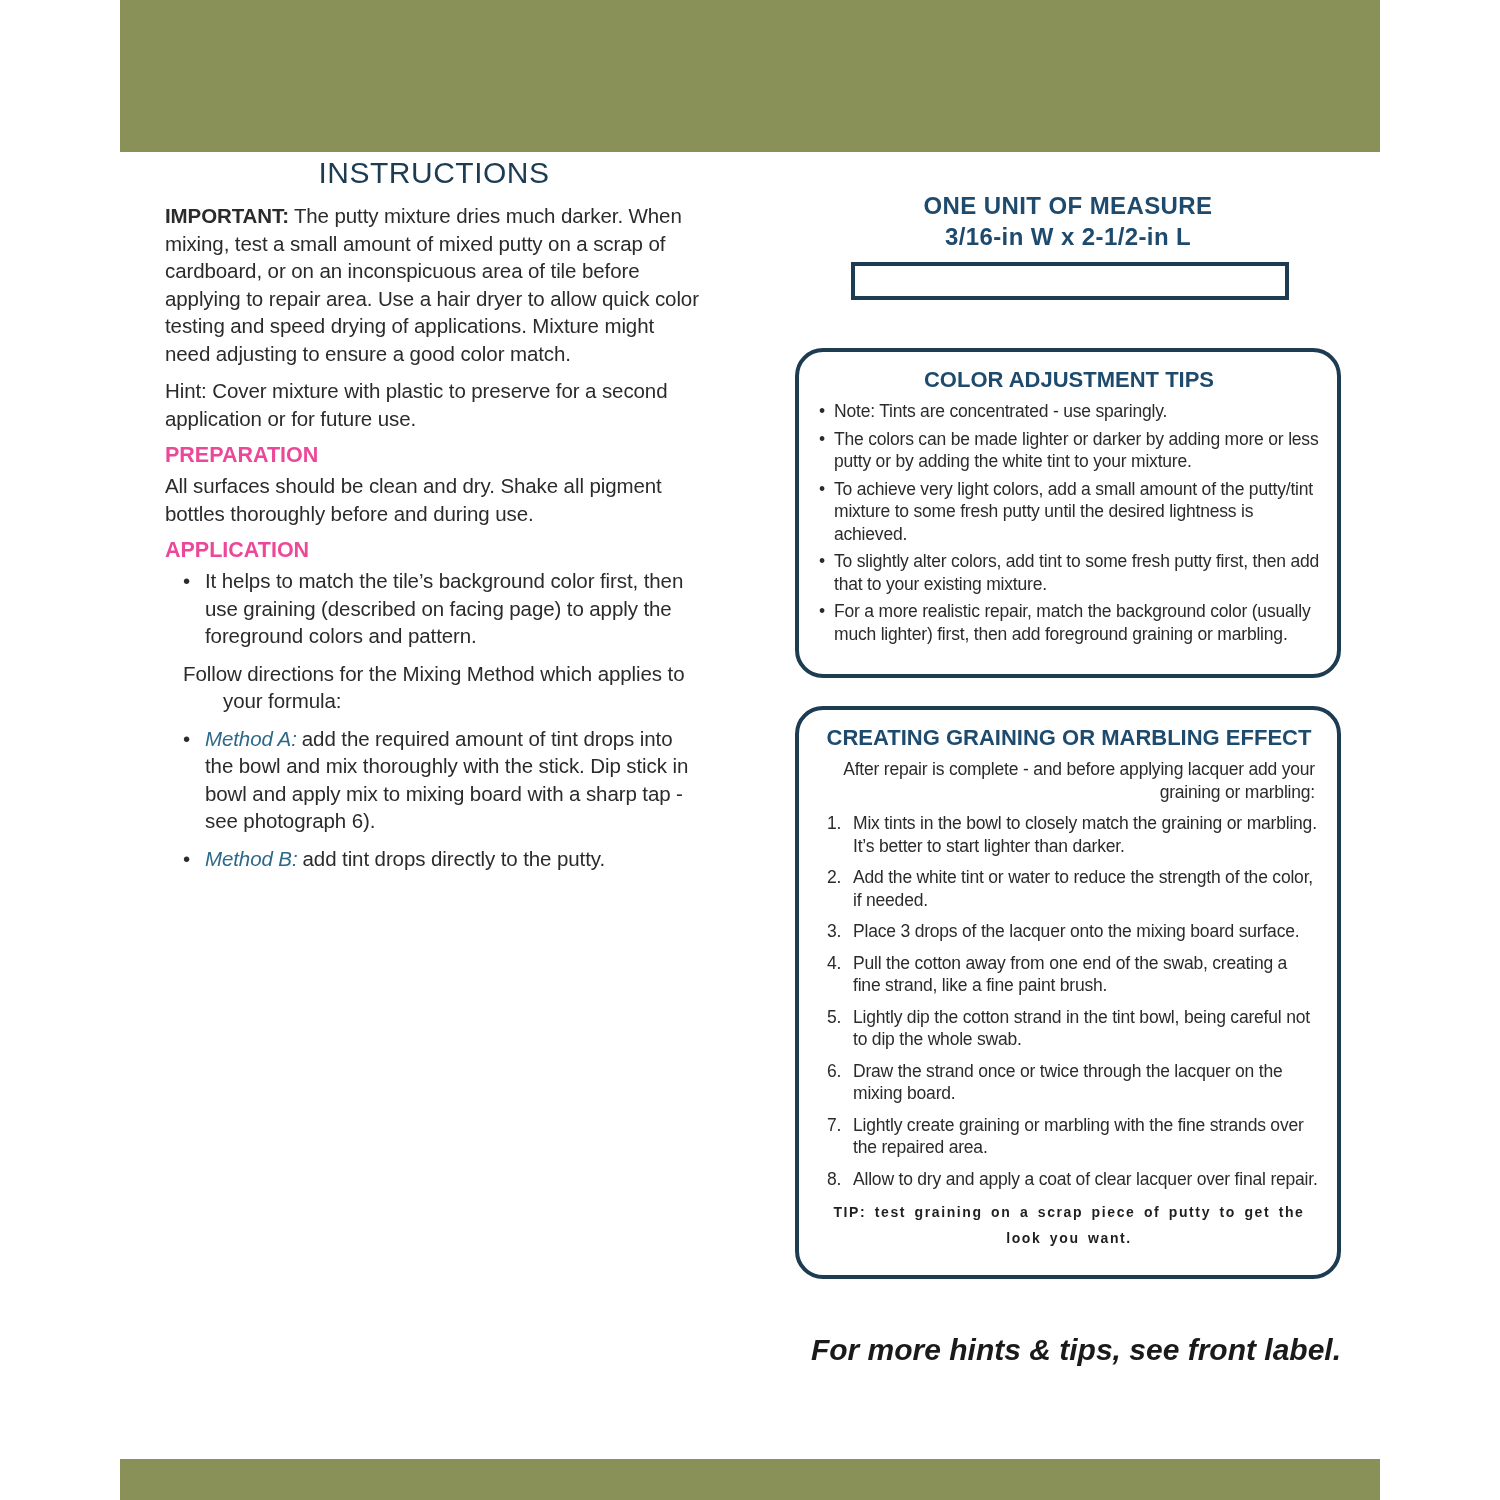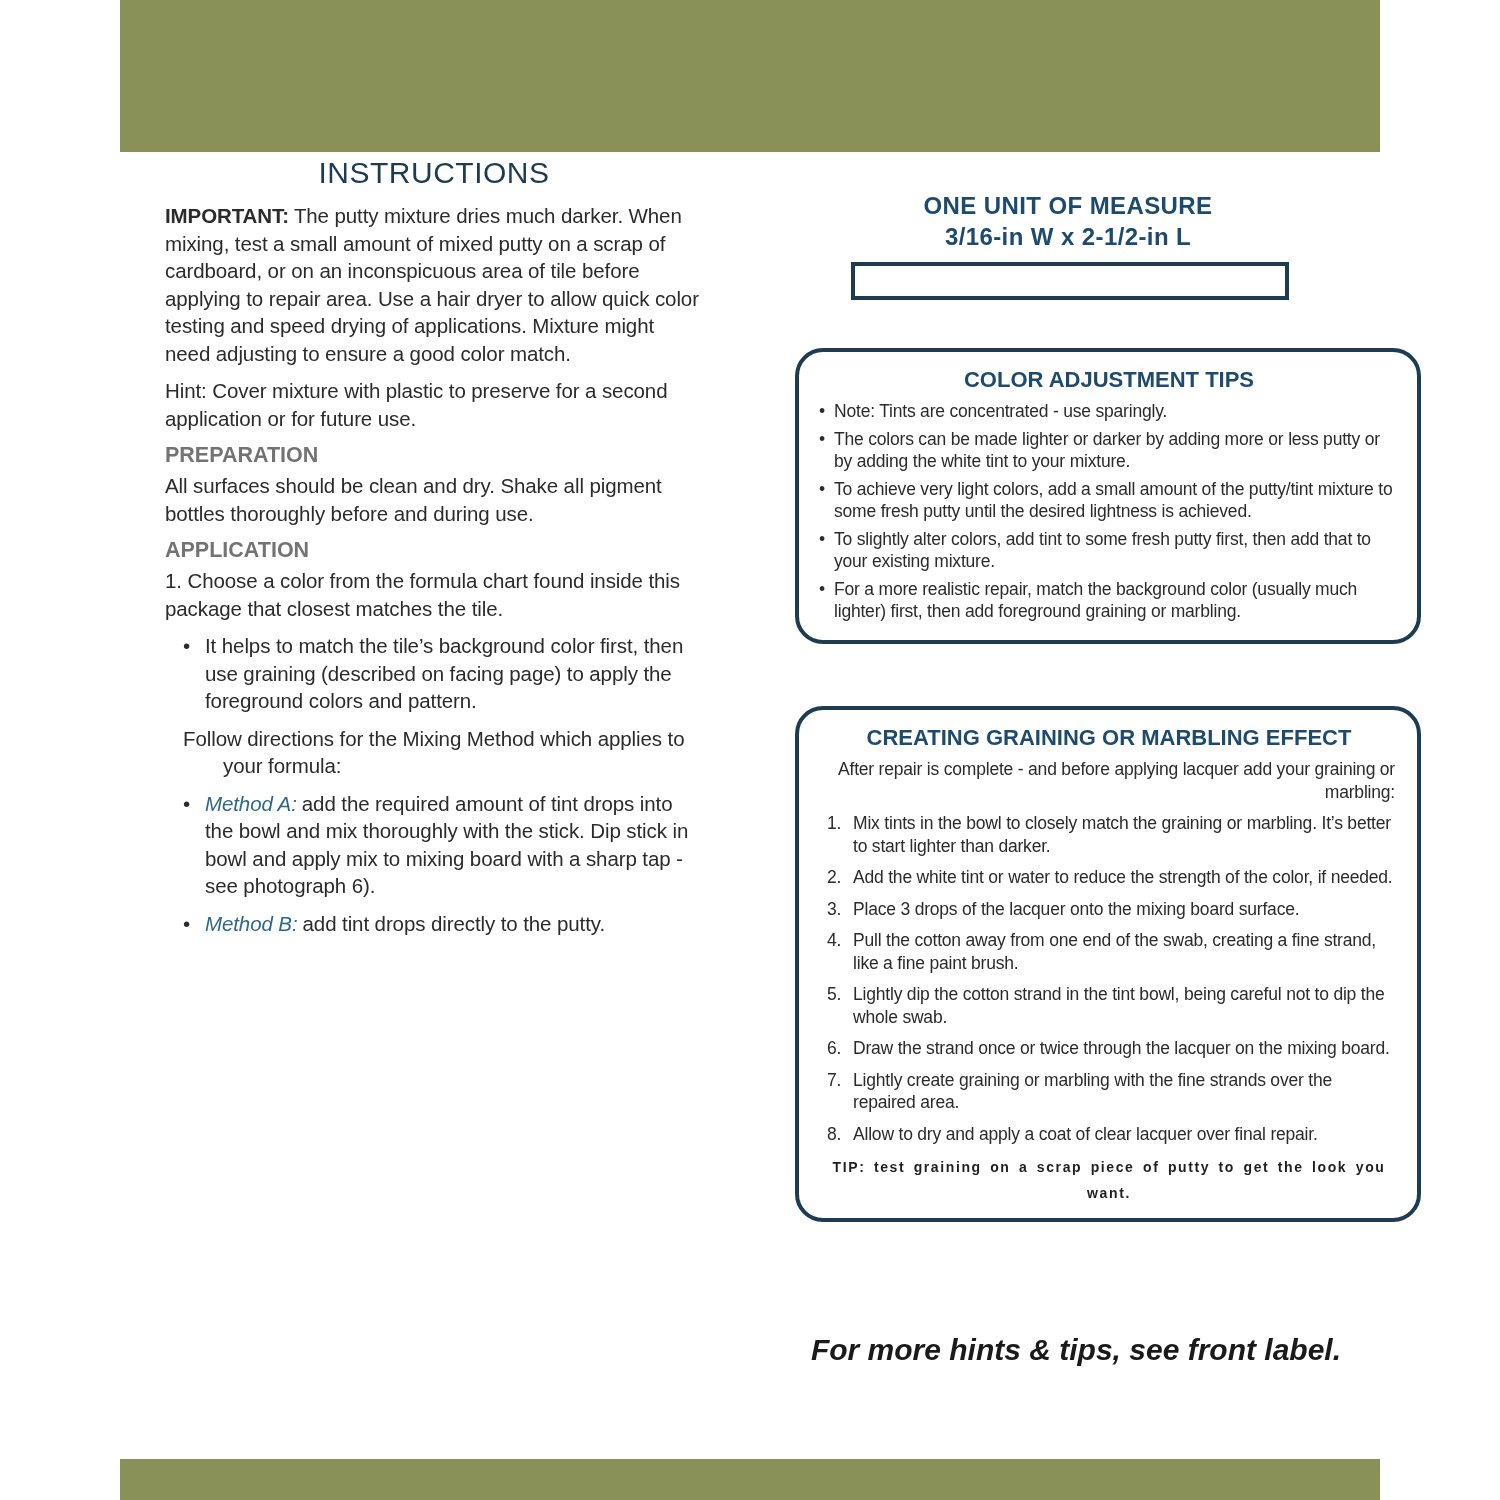--- a/index.html
+++ b/index.html
@@ -16,21 +16,21 @@
   .left-col {
     position:absolute; left:165px; top:156px; width:538px;
     font-size:20.5px; line-height:27.5px; letter-spacing:-0.1px;
   }
   .page-title {
     margin:0 0 12px; text-align:center; color:#1d3c52;
     font-size:30px; line-height:34px; font-weight:normal; letter-spacing:0.5px;
   }
   .left-col p { margin:0 0 10px; }
   .h-blue {
-    color:#737373; font-weight:bold; font-size:21.5px; line-height:27px;
+    color:#ec4899; font-weight:bold; font-size:21.5px; line-height:27px;
     margin:0 0 3px; letter-spacing:0;
   }
   .prefix { font-weight:bold; margin-right:5px; }
   .method-prefix { color:#2e6889; margin-right:5px;font-style:italic; }
   .bullet-item { display:flex; margin:0 0 10px; padding-left:18px; }
   .bullet-item .dot { width:22px; flex:none; }
   .dot::before { content:"\2022"; }
   .follow-note { padding-left:58px; text-indent:-40px; }
 
   
@@ -38,23 +38,23 @@
   .measure-heading {
     position:absolute; top:190px; left:0; right:0; text-align:center;
     color:#1e4b6d; font-weight:bold; font-size:24px; line-height:31px;
     letter-spacing:0.4px;
   }
   .measure-box {
     position:absolute; top:262px; left:56px; width:430px; height:30px;
     border:4px solid #1d3c52; background:#ffffff;
   }
   .tips-box {
-    position:absolute; left:0; width:626px; box-sizing:border-box;
+    position:absolute; left:0; width:546px; box-sizing:border-box;
     border:4px solid #1d3c52; border-radius:28px; background:#ffffff;
-    padding:12px 18px 12px 20px;
+    padding:12px 18px 24px 20px;
     font-size:17.5px; line-height:22.5px; letter-spacing:-0.2px;
   }
   .box-color-tips { top:348px; }
   .box-graining { top:706px; }
   .box-heading {
     text-align:center; color:#1e4b6d; font-weight:bold;
     font-size:22px; line-height:28px; margin:2px 0 6px; letter-spacing:0;
   }
   .tip-item { display:flex; margin:0 0 5px; }
   .tip-item .dot { width:15px; flex:none; }
@@ -83,21 +83,20 @@
     <h1 class="page-title">INSTRUCTIONS</h1>
 
     <p><span class="prefix">IMPORTANT:</span><span>The putty mixture dries much darker. When mixing, test a small amount of mixed putty on a scrap of cardboard, or on an inconspicuous area of tile before applying to repair area. Use a hair dryer to allow quick color testing and speed drying of applications. Mixture might need adjusting to ensure a good color match.</span></p>
 
     <p>Hint: Cover mixture with plastic to preserve for a second application or for future use.</p>
 
     <div class="h-blue">PREPARATION</div>
     <p>All surfaces should be clean and dry. Shake all pigment bottles thoroughly before and during use.</p>
 
     <div class="h-blue">APPLICATION</div>
-    <p>1. Choose a color from the formula chart found inside this package that closest matches the tile.</p>
 
     <div class="bullet-item">
       <span class="dot"></span>
       <span>It helps to match the tile’s background color first, then use graining (described on facing page) to apply the foreground colors and pattern.</span>
     </div>
 
     <p class="follow-note">Follow directions for the Mixing Method which applies to your formula:</p>
 
     <div class="bullet-item">
       <span class="dot"></span>

